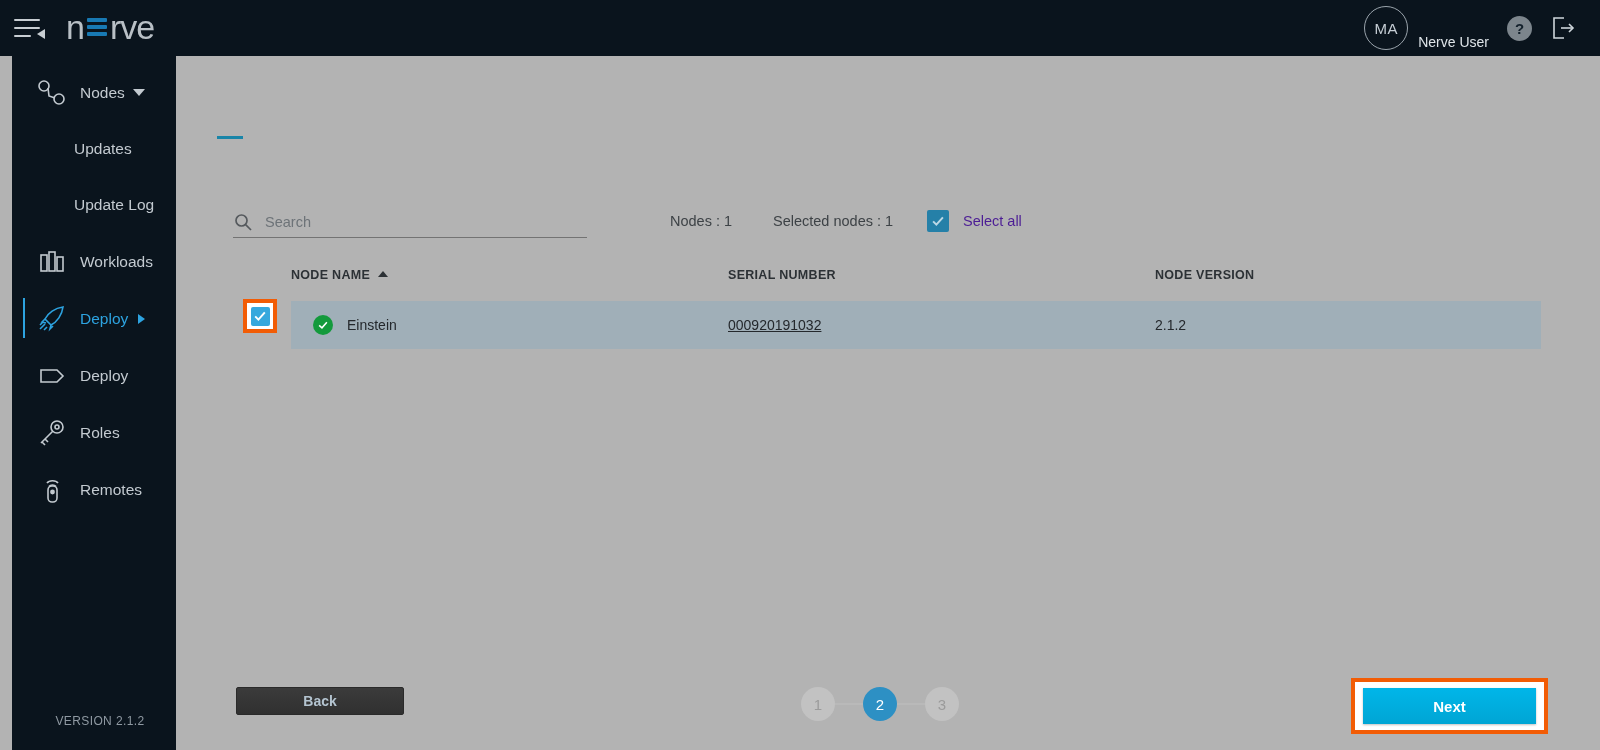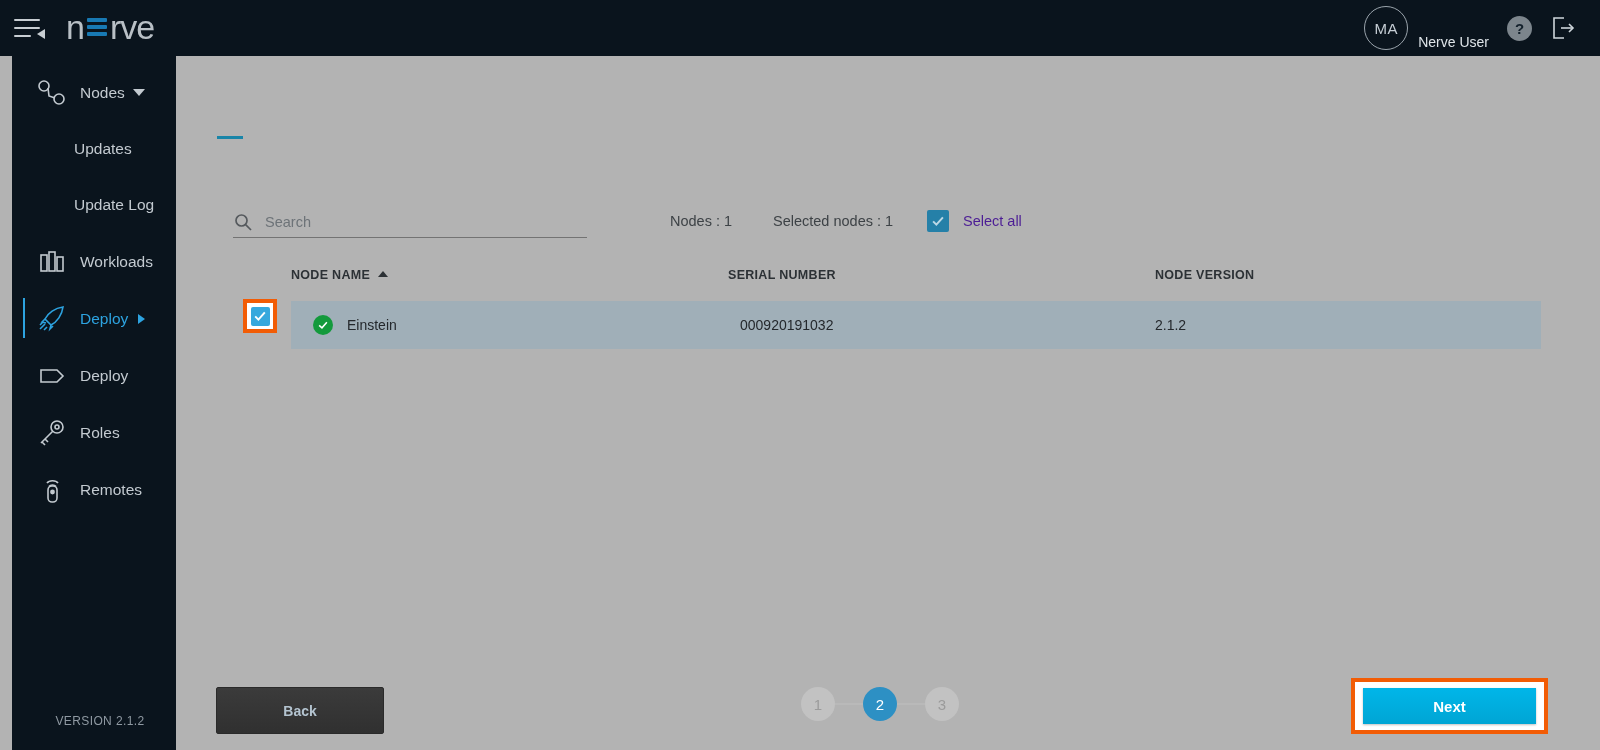--- a/index.html
+++ b/index.html
@@ -175,39 +175,39 @@
     width: 1250px; height: 48px;
     background: #a0afb8;
     display: flex; align-items: center;
   }
   .row .status-dot {
     margin-left: 22px; width: 20px; height: 20px; border-radius: 50%;
     background: #139a3c; display: flex; align-items: center; justify-content: center; flex: none;
   }
   .cell { font-size: 14px; color: #24282c; }
   .cell-name { margin-left: 14px; }
-  .cell-serial { position: absolute; left: 449px; }
+  .cell-serial { position: absolute; left: 437px; text-decoration: underline; }
   .cell-version { position: absolute; left: 864px; }
 
   
   .row-cb-wrap {
     position: absolute; left: 67px; top: 243px;
     width: 34px; height: 34px;
     border: 4px solid #f25c05; background: #ffffff;
     display: flex; align-items: center; justify-content: center;
   }
   .cb-row {
     width: 19px; height: 19px; background: #37a8dd; border-radius: 2px;
     display: flex; align-items: center; justify-content: center;
   }
 
   
   .btn-back {
-    position: absolute; left: 40px; top: 631px;
-    width: 168px; height: 47px;
+    position: absolute; left: 60px; top: 631px;
+    width: 168px; height: 28px;
     background: linear-gradient(#3b3b3b, #303030);
     border: 1px solid #2a2a2a; border-radius: 2px;
     color: #b4c4d0; font-size: 14px; font-weight: 700;
     display: flex; align-items: center; justify-content: center;
     cursor: pointer;
   }
   .stepper {
     position: absolute; left: 625px; top: 631px;
     display: flex; align-items: center;
   }

